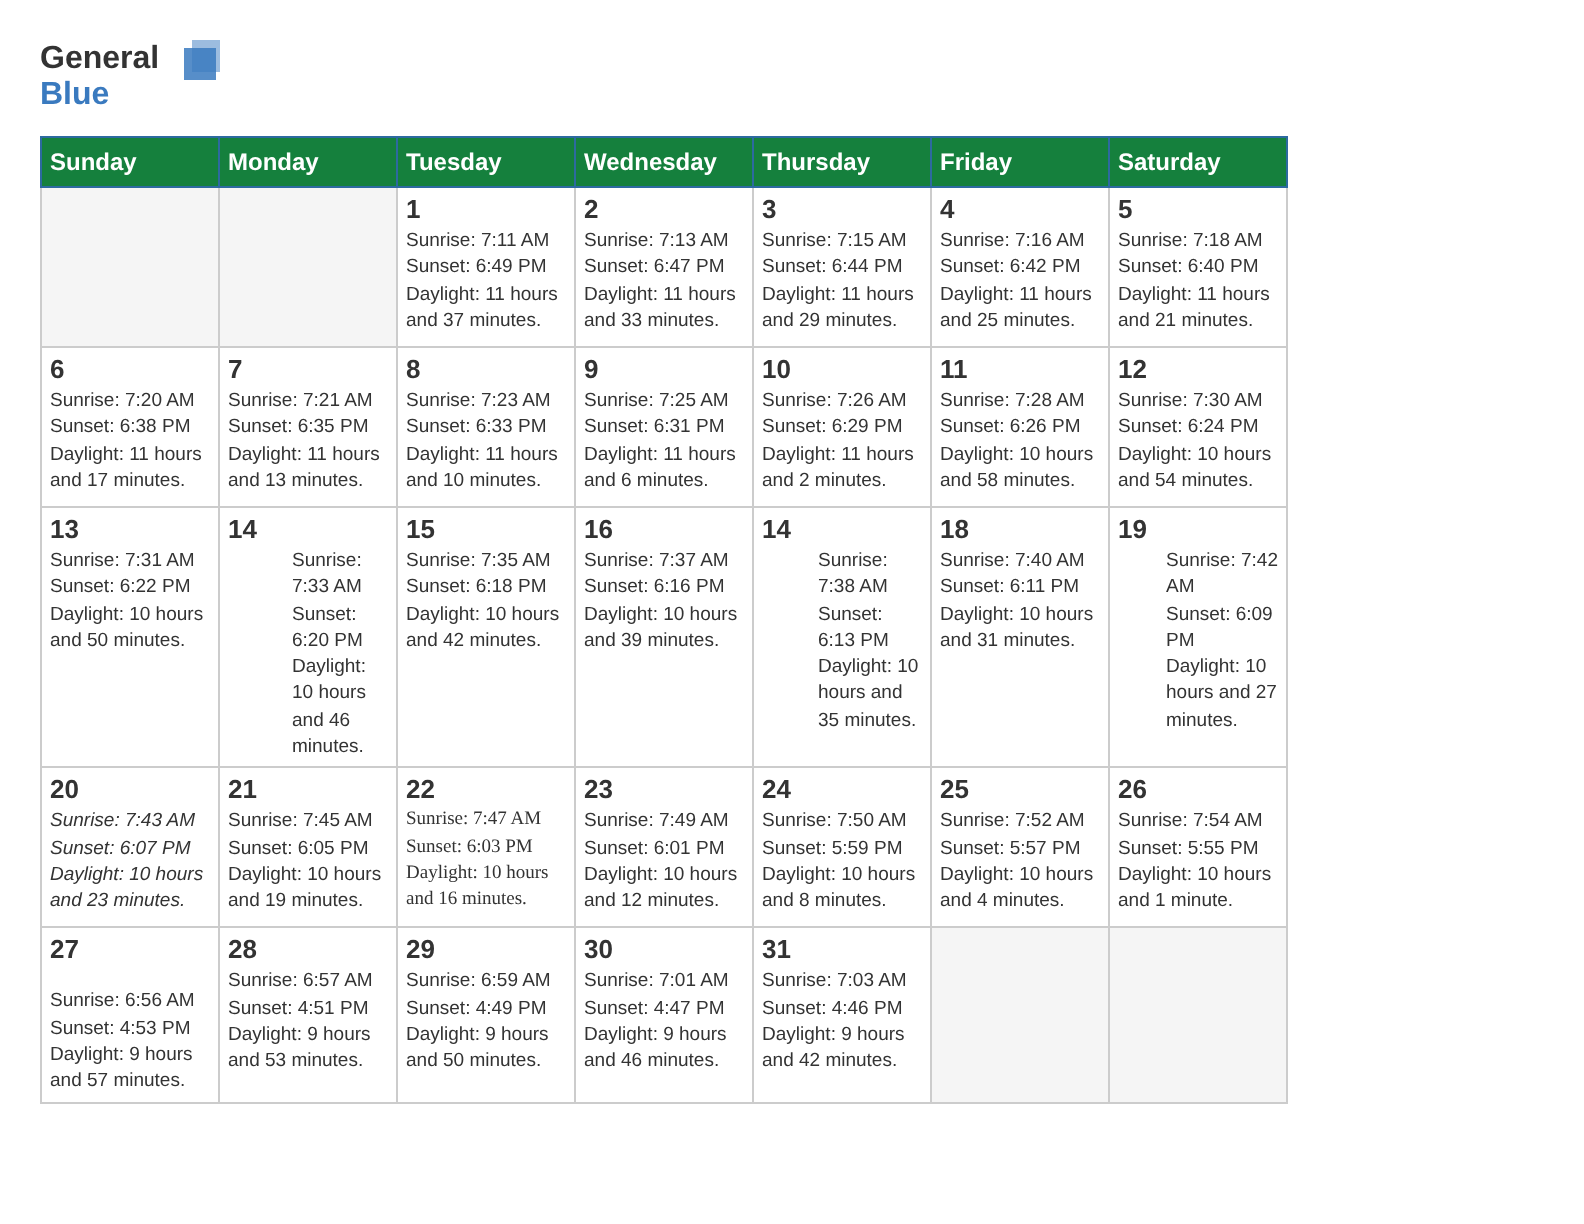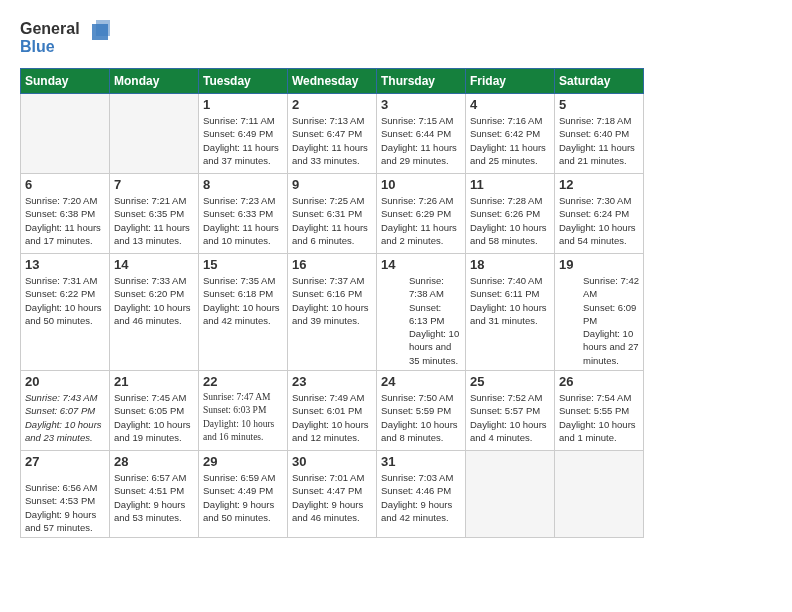--- a/index.html
+++ b/index.html
@@ -188,21 +188,21 @@
         </tr>
         <tr>
           <td>
             <span class="day-num">13</span>
             <div class="cell-text" style="white-space: pre-line;">Sunrise: 7:31 AM
 Sunset: 6:22 PM
 Daylight: 10 hours and 50 minutes.</div>
           </td>
           <td>
             <span class="day-num">14</span>
-            <div class="cell-text" style="white-space: pre-line;">Sunrise: 7:33 AM
+            <div class="cell-text" style="white-space: pre-line; margin-left: 32px;">Sunrise: 7:33 AM
 Sunset: 6:20 PM
 Daylight: 10 hours and 46 minutes.</div>
           </td>
           <td>
             <span class="day-num">15</span>
             <div class="cell-text" style="white-space: pre-line;">Sunrise: 7:35 AM
 Sunset: 6:18 PM
 Daylight: 10 hours and 42 minutes.</div>
           </td>
           <td>

